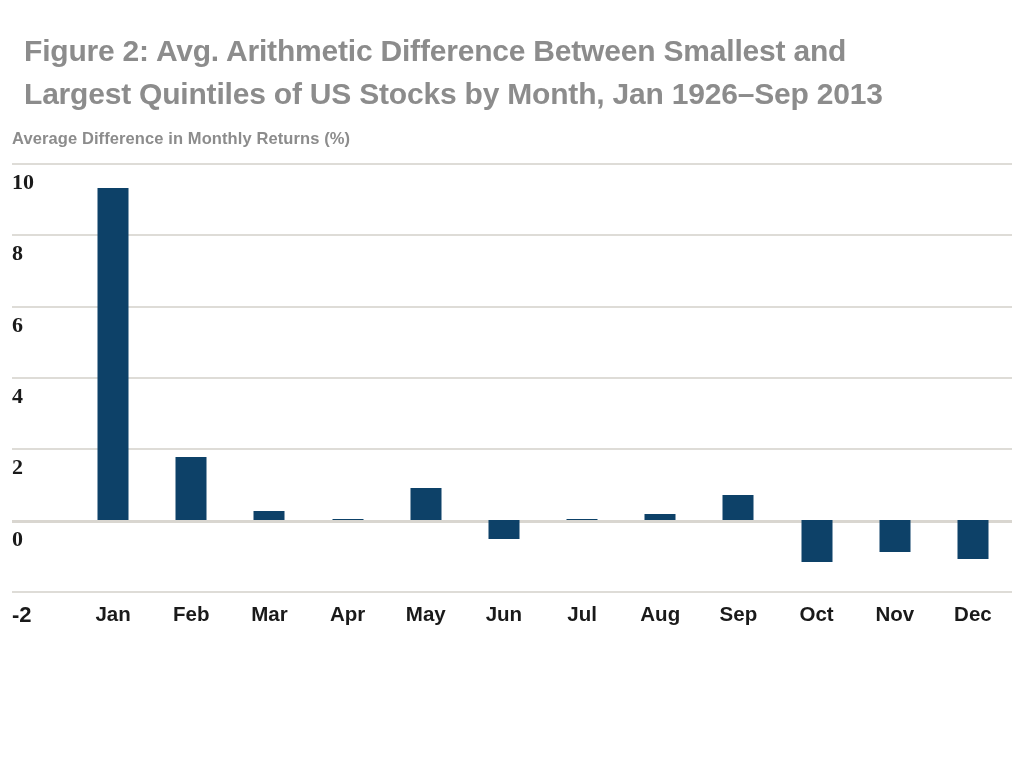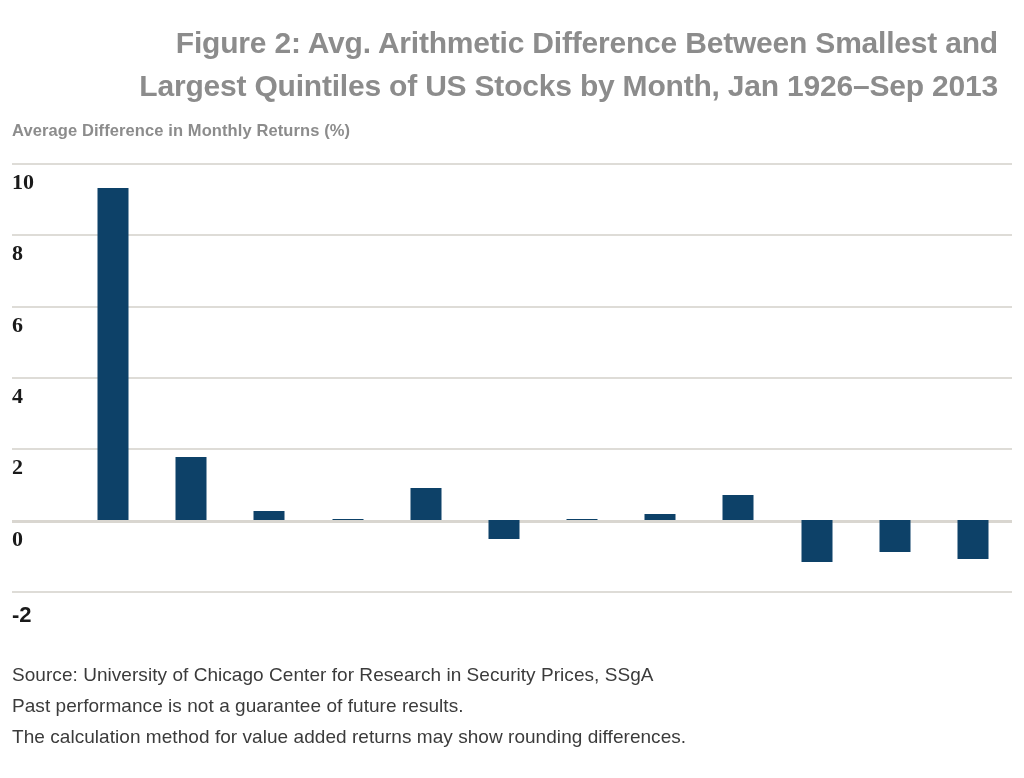--- a/index.html
+++ b/index.html
@@ -28,23 +28,22 @@
     left: 12px;
     top: 18px;
     width: 990px;
   }
   .fig-title {
     font-size: 30px;
     font-weight: bold;
     line-height: 1.42;
     color: #8c8c8c;
     letter-spacing: -0.2px;
-    margin: 4px;
+    margin: 12px;
     white-space: pre-line;
-    text-align: right;
   }
   .axis-caption {
     margin: 14px 0 0 0;
     font-size: 16.5px;
     font-weight: bold;
     color: #8c8c8c;
     letter-spacing: 0.1px;
   }
 
   
@@ -204,21 +203,30 @@
         </div>
         <div class="bar-slot" style="left: 781.667px; width: 78.1667px;">
           <div class="bar" title="Nov: -0.9" style="top: 364.667px; height: 32.1px; background: rgb(13, 65, 104);"></div>
         </div>
         <div class="bar-slot" style="left: 859.833px; width: 78.1667px;">
           <div class="bar" title="Dec: -1.1" style="top: 364.667px; height: 39.2333px; background: rgb(13, 65, 104);"></div>
         </div>
       </div>
   </div>
 
+  <div class="xaxis">
+      <div class="xlabel" style="left: 39.0833px;">Jan</div>
+      <div class="xlabel" style="left: 117.25px;">Feb</div>
+      <div class="xlabel" style="left: 195.417px;">Mar</div>
+      <div class="xlabel" style="left: 273.583px;">Apr</div>
+      <div class="xlabel" style="left: 351.75px;">May</div>
+      <div class="xlabel" style="left: 429.917px;">Jun</div>
+      <div class="xlabel" style="left: 508.083px;">Jul</div>
+      <div class="xlabel" style="left: 586.25px;">Aug</div>
+      <div class="xlabel" style="left: 664.417px;">Sep</div>
+      <div class="xlabel" style="left: 742.583px;">Oct</div>
+      <div class="xlabel" style="left: 820.75px;">Nov</div>
+      <div class="xlabel" style="left: 898.917px;">Dec</div>
+    </div>
   <div class="neg-tick">-2</div>
 
-  <div class="footnotes">
-    <p class="footnote">Source: University of Chicago Center for Research in Security Prices, SSgA</p>
-    <p class="footnote">Past performance is not a guarantee of future results.</p>
-    <p class="footnote">The calculation method for value added returns may show rounding differences.</p>
-  </div>
 
 </div>
 
 </body></html>

